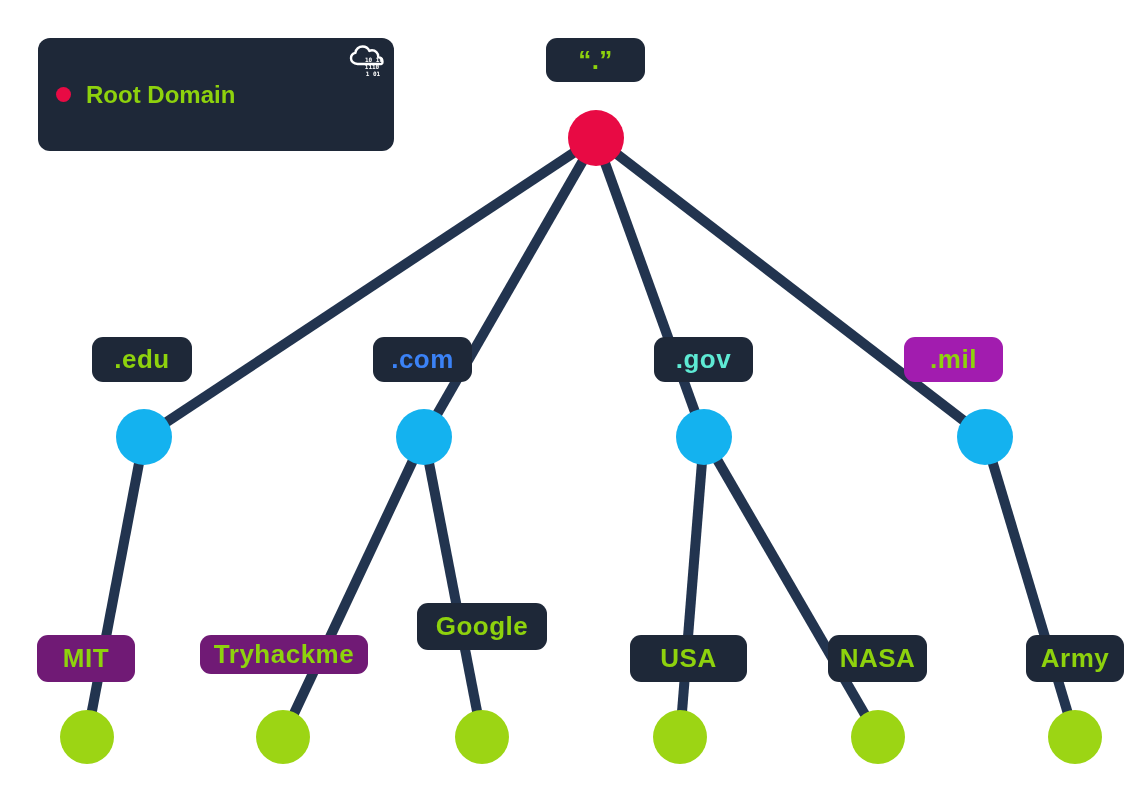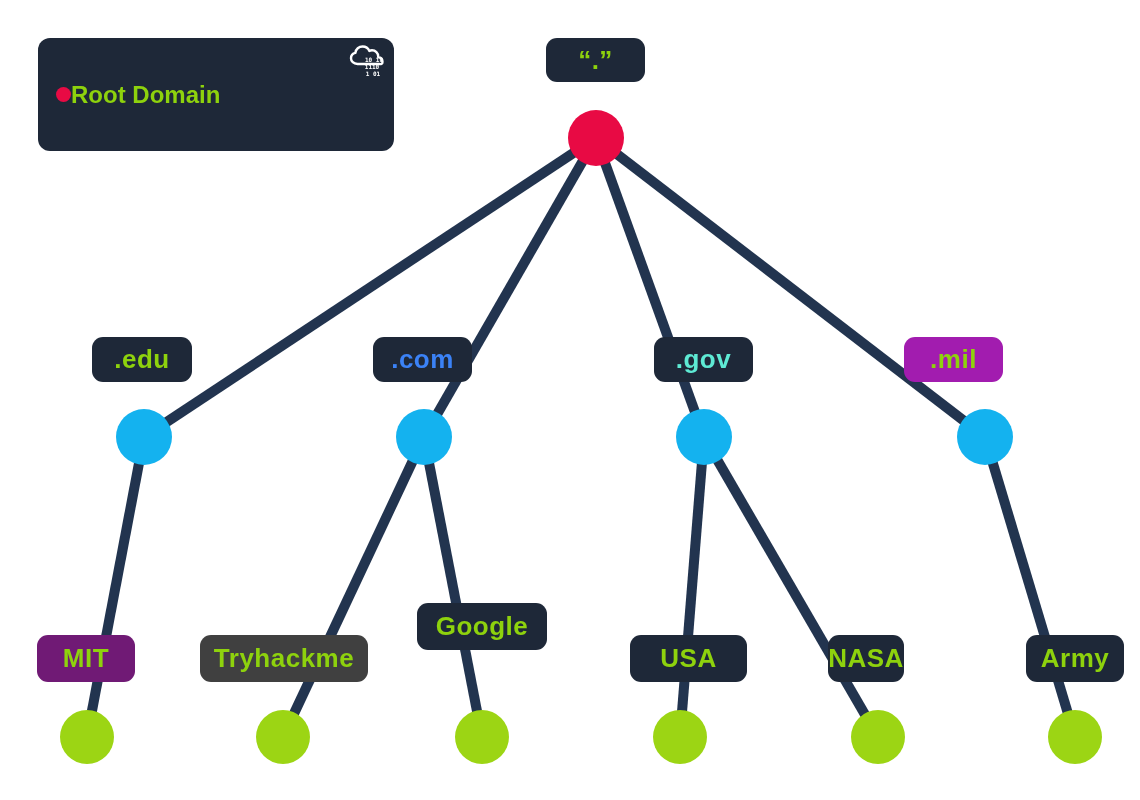--- a/index.html
+++ b/index.html
@@ -51,21 +51,21 @@
     padding: 10px 14px 10px 18px;
     box-sizing: border-box;
     display: flex;
     flex-direction: column;
     justify-content: center;
     gap: 2px;
   }
   .legend-row {
     display: flex;
     align-items: center;
-    gap: 0;
+    gap: 15px;
     height: 31px;
   }
   .legend-dot {
     width: 15px;
     height: 15px;
     border-radius: 50%;
     flex: 0 0 auto;
   }
   .legend-label {
     color: #8ed20d;
@@ -105,27 +105,27 @@
       <div class="label-box" style="left: 92px; top: 337px; width: 100px; height: 45px; background: rgb(30, 40, 56); color: rgb(142, 210, 13);">.edu</div>
       <div class="node-circle" style="left: 116px; top: 409px; width: 56px; height: 56px; background: rgb(20, 178, 239);"></div>
       <div class="label-box" style="left: 373px; top: 337px; width: 99px; height: 45px; background: rgb(30, 40, 56); color: #3b82f6;">.com</div>
       <div class="node-circle" style="left: 396px; top: 409px; width: 56px; height: 56px; background: rgb(20, 178, 239);"></div>
       <div class="label-box" style="left: 654px; top: 337px; width: 99px; height: 45px; background: rgb(30, 40, 56); color: #5eead4;">.gov</div>
       <div class="node-circle" style="left: 676px; top: 409px; width: 56px; height: 56px; background: rgb(20, 178, 239);"></div>
       <div class="label-box" style="left: 904px; top: 337px; width: 99px; height: 45px; background: #a21caf; color: rgb(142, 210, 13);">.mil</div>
       <div class="node-circle" style="left: 957px; top: 409px; width: 56px; height: 56px; background: rgb(20, 178, 239);"></div>
       <div class="label-box" style="left: 37px; top: 635px; width: 98px; height: 47px; background: #701a75; color: rgb(142, 210, 13);">MIT</div>
       <div class="node-circle" style="left: 60px; top: 710px; width: 54px; height: 54px; background: rgb(156, 213, 20);"></div>
-      <div class="label-box" style="left: 200px; top: 635px; width: 168px; height: 47px; background: #404040; color: rgb(142, 210, 13);">Tryhackme</div>
+      <div class="label-box" style="left: 200px; top: 635px; width: 168px; height: 39px; background: #701a75; color: rgb(142, 210, 13);">Tryhackme</div>
       <div class="node-circle" style="left: 256px; top: 710px; width: 54px; height: 54px; background: rgb(156, 213, 20);"></div>
       <div class="label-box" style="left: 417px; top: 603px; width: 130px; height: 47px; background: rgb(30, 40, 56); color: rgb(142, 210, 13);">Google</div>
       <div class="node-circle" style="left: 455px; top: 710px; width: 54px; height: 54px; background: rgb(156, 213, 20);"></div>
       <div class="label-box" style="left: 630px; top: 635px; width: 117px; height: 47px; background: rgb(30, 40, 56); color: rgb(142, 210, 13);">USA</div>
       <div class="node-circle" style="left: 653px; top: 710px; width: 54px; height: 54px; background: rgb(156, 213, 20);"></div>
-      <div class="label-box" style="left: 828px; top: 635px; width: 76px; height: 47px; background: rgb(30, 40, 56); color: rgb(142, 210, 13);">NASA</div>
+      <div class="label-box" style="left: 828px; top: 635px; width: 99px; height: 47px; background: rgb(30, 40, 56); color: rgb(142, 210, 13);">NASA</div>
       <div class="node-circle" style="left: 851px; top: 710px; width: 54px; height: 54px; background: rgb(156, 213, 20);"></div>
       <div class="label-box" style="left: 1026px; top: 635px; width: 98px; height: 47px; background: rgb(30, 40, 56); color: rgb(142, 210, 13);">Army</div>
       <div class="node-circle" style="left: 1048px; top: 710px; width: 54px; height: 54px; background: rgb(156, 213, 20);"></div>
     </div>
 
   <div class="legend">
     <div id="legend-items">
         <div class="legend-row">
           <span class="legend-dot" style="background: rgb(232, 10, 68);"></span>
           <span class="legend-label">Root Domain</span>

